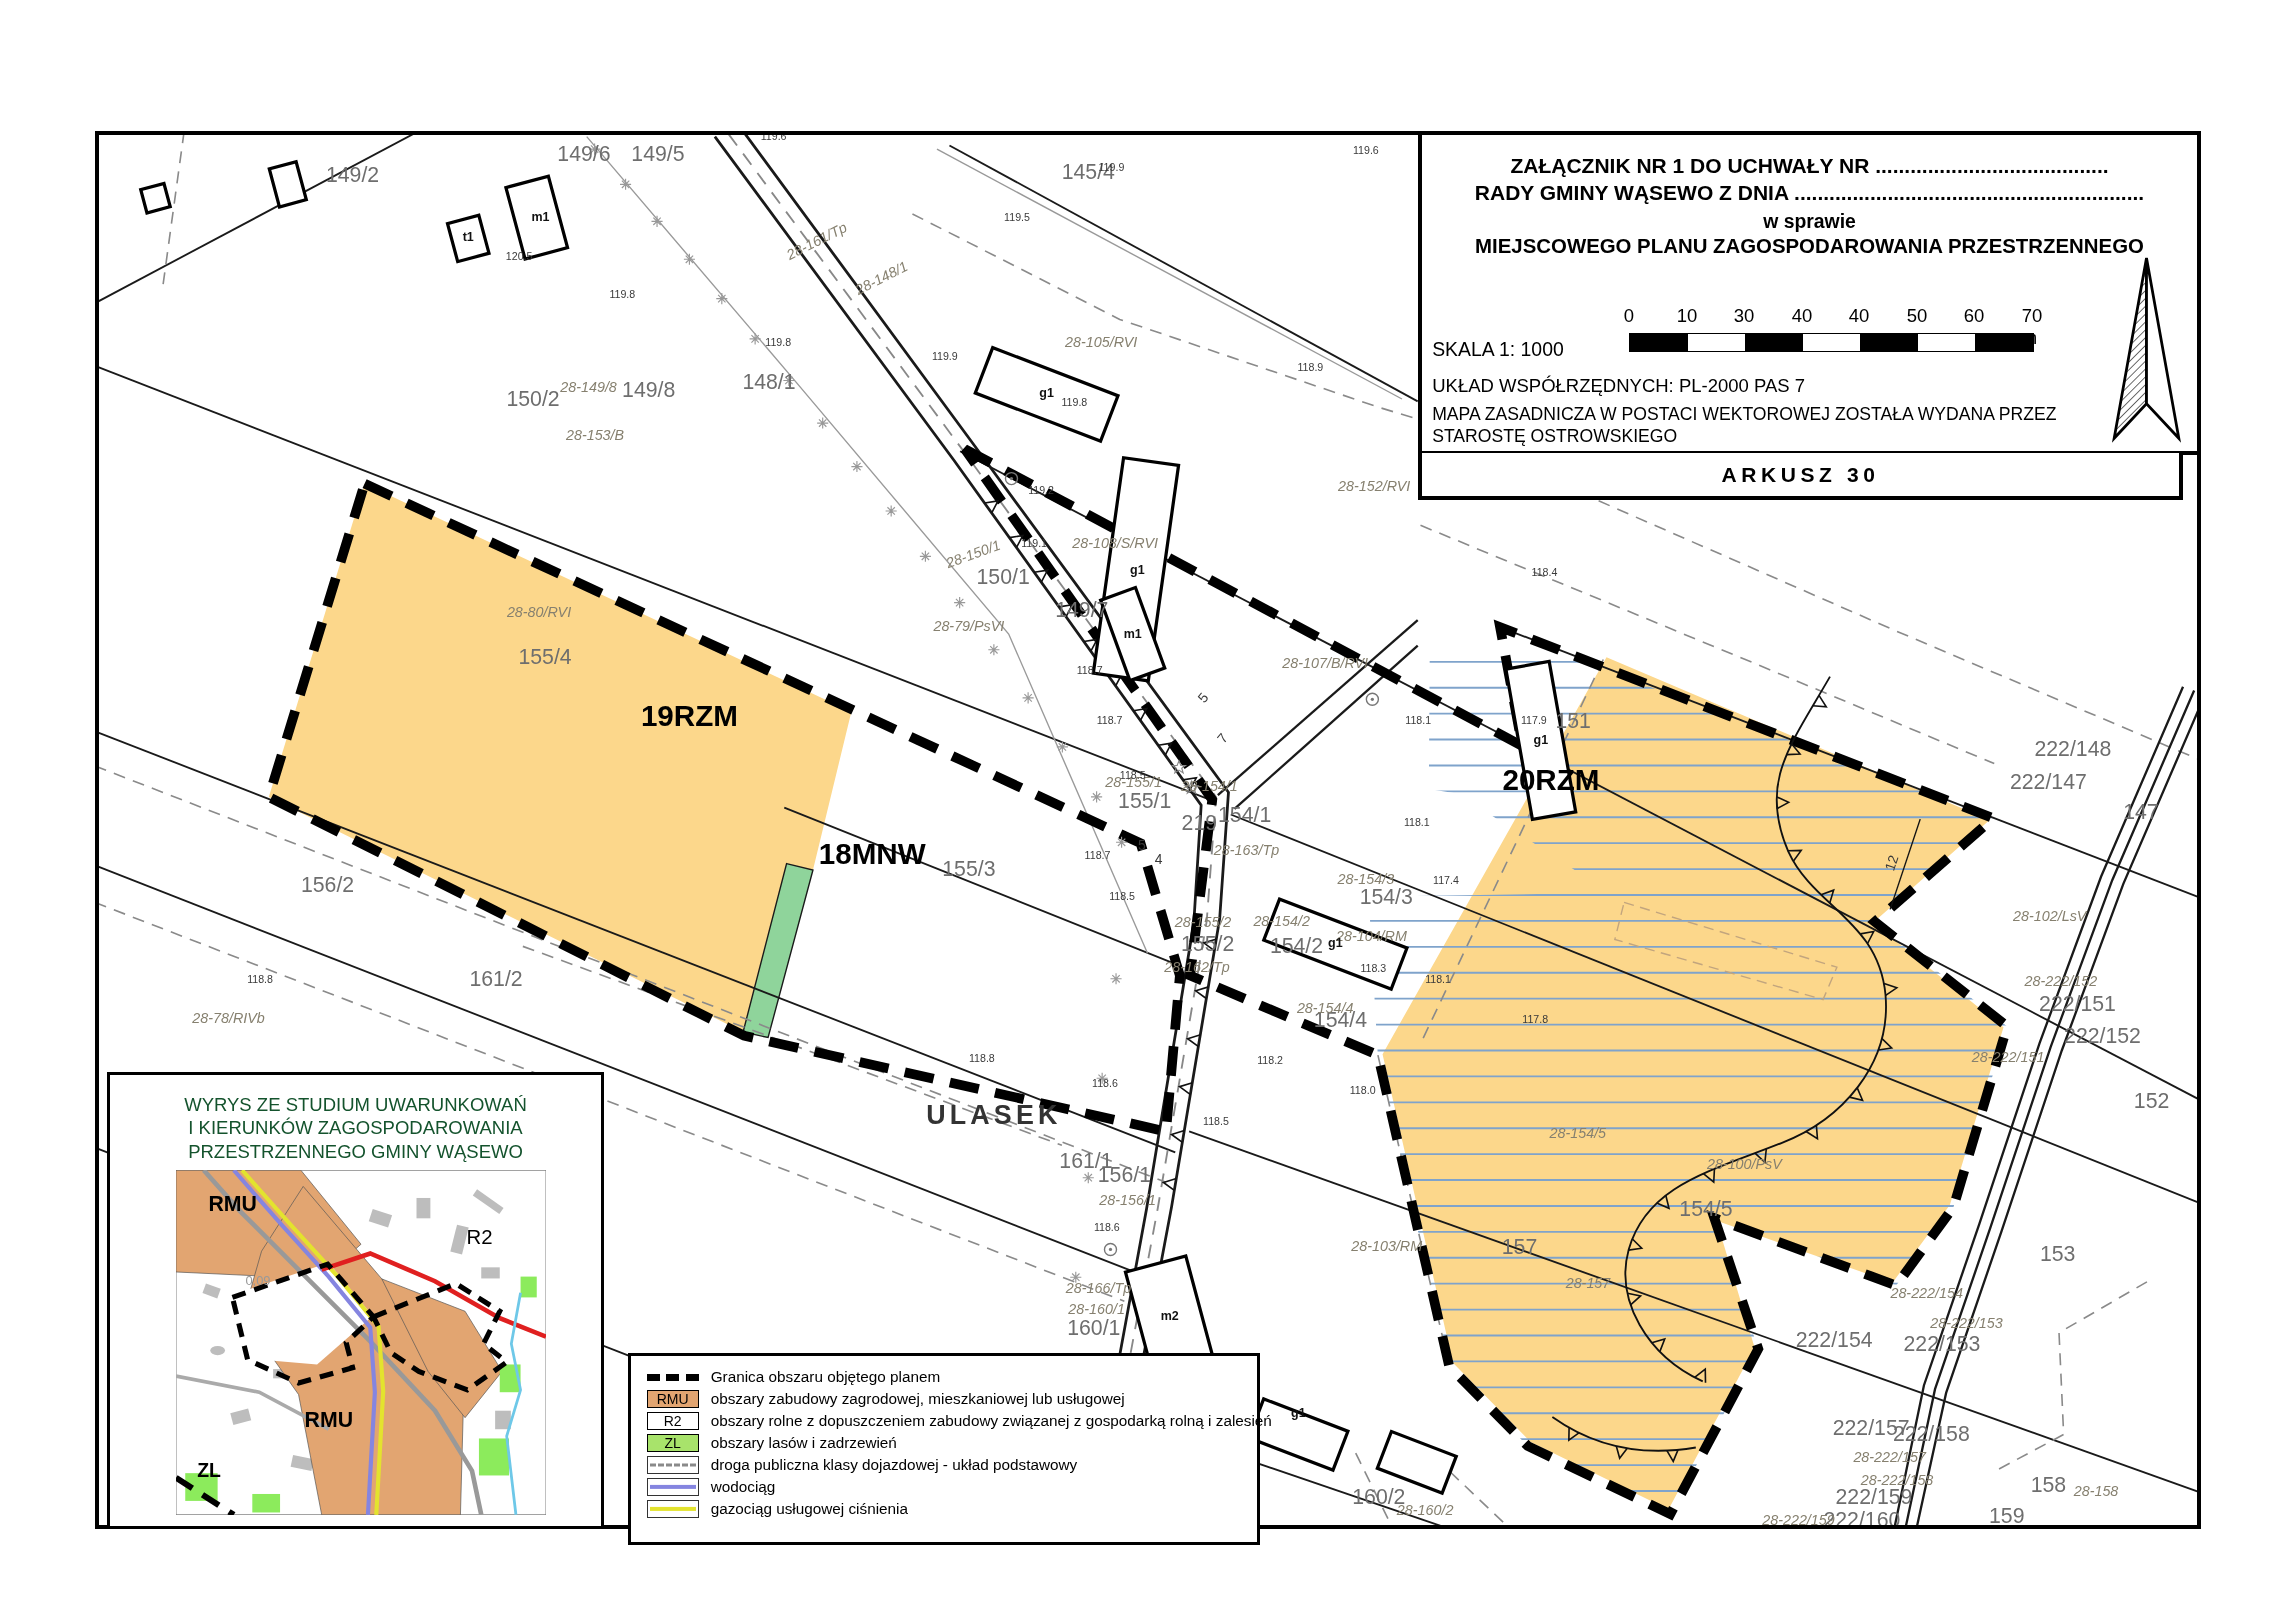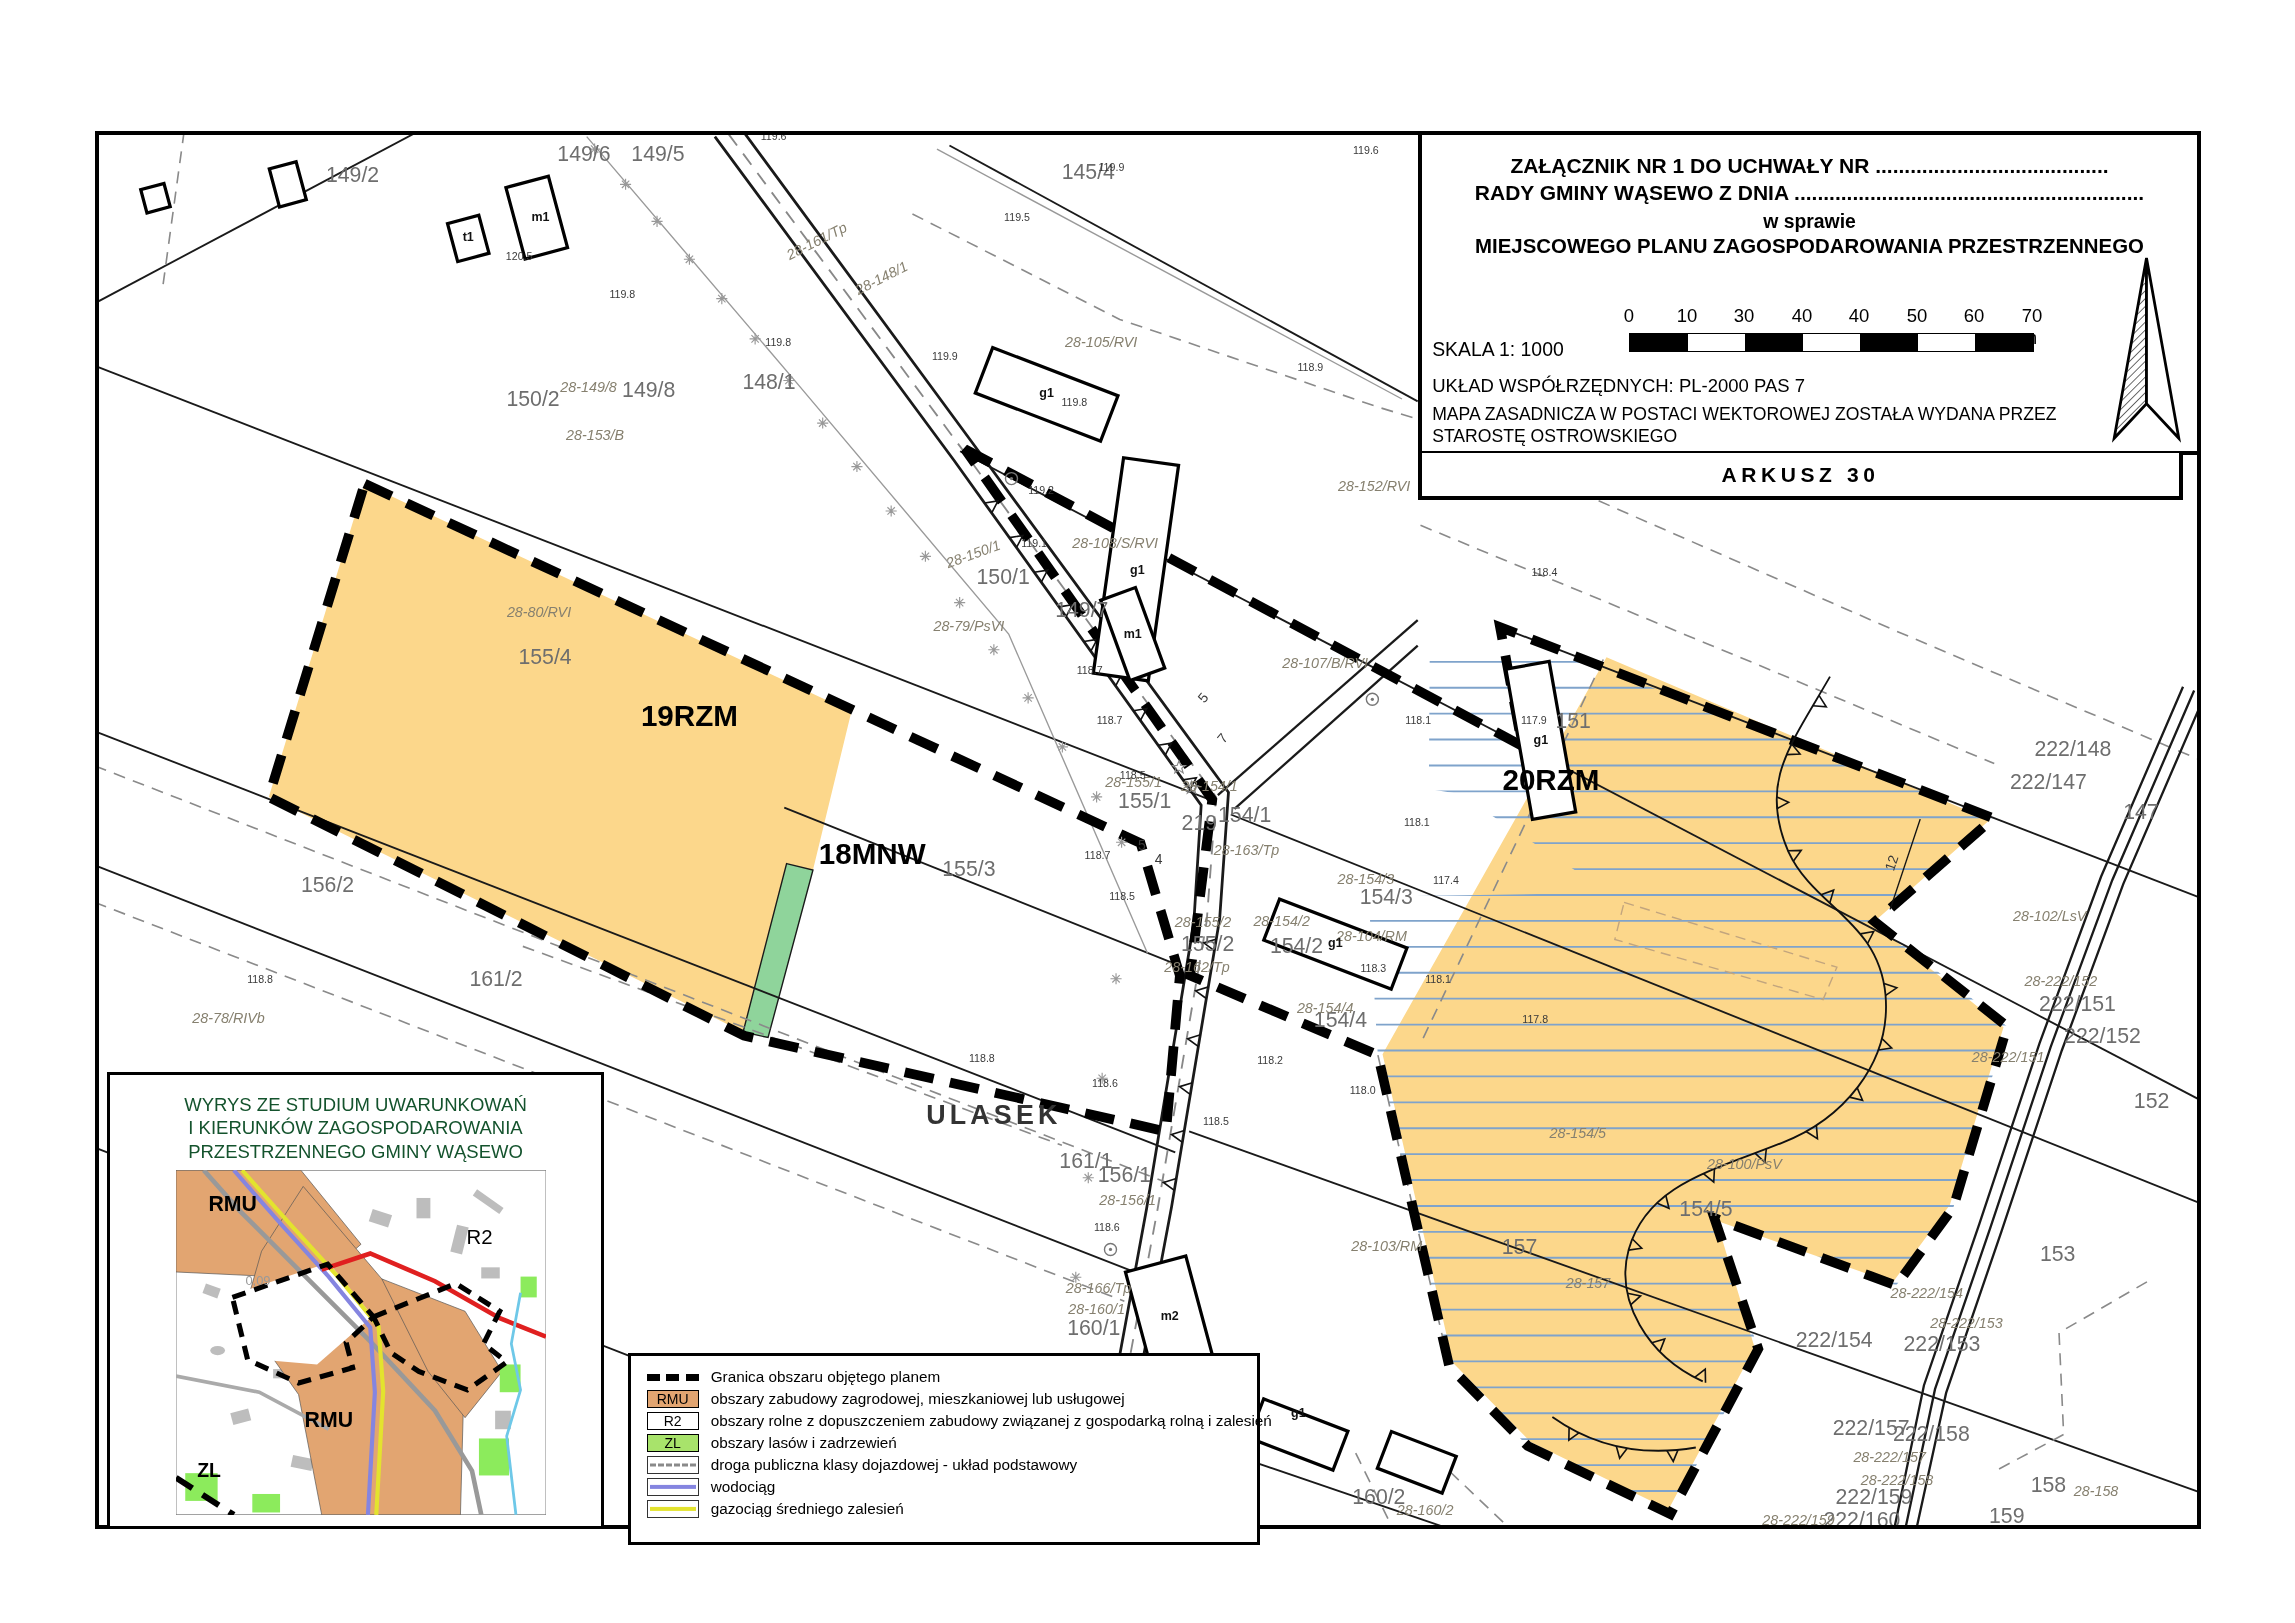--- a/index.html
+++ b/index.html
@@ -490,21 +490,21 @@
       <div class="lg-row">
         <div class="lg-swatch linebox">
           <div class="lg-line wline"></div>
         </div>
         <div class="lg-label">wodociąg</div>
       </div>
       <div class="lg-row">
         <div class="lg-swatch linebox">
           <div class="lg-line yline"></div>
         </div>
-        <div class="lg-label">gazociąg średniego zalesień</div>
+        <div class="lg-label">gazociąg usługowej ciśnienia</div>
       </div>
     </div>
 
   <div id="inset">
     <div class="inset-title" style="margin-top:17.6px;">WYRYS ZE STUDIUM UWARUNKOWAŃ</div>
     <div class="inset-title">I KIERUNKÓW ZAGOSPODAROWANIA</div>
     <div class="inset-title">PRZESTRZENNEGO GMINY WĄSEWO</div>
     <svg id="inset-map" width="370" height="345" viewBox="0 0 800 745">
       <rect x="0" y="0" width="800" height="745" fill="#fff" stroke="#777" stroke-width="2"></rect>
 

